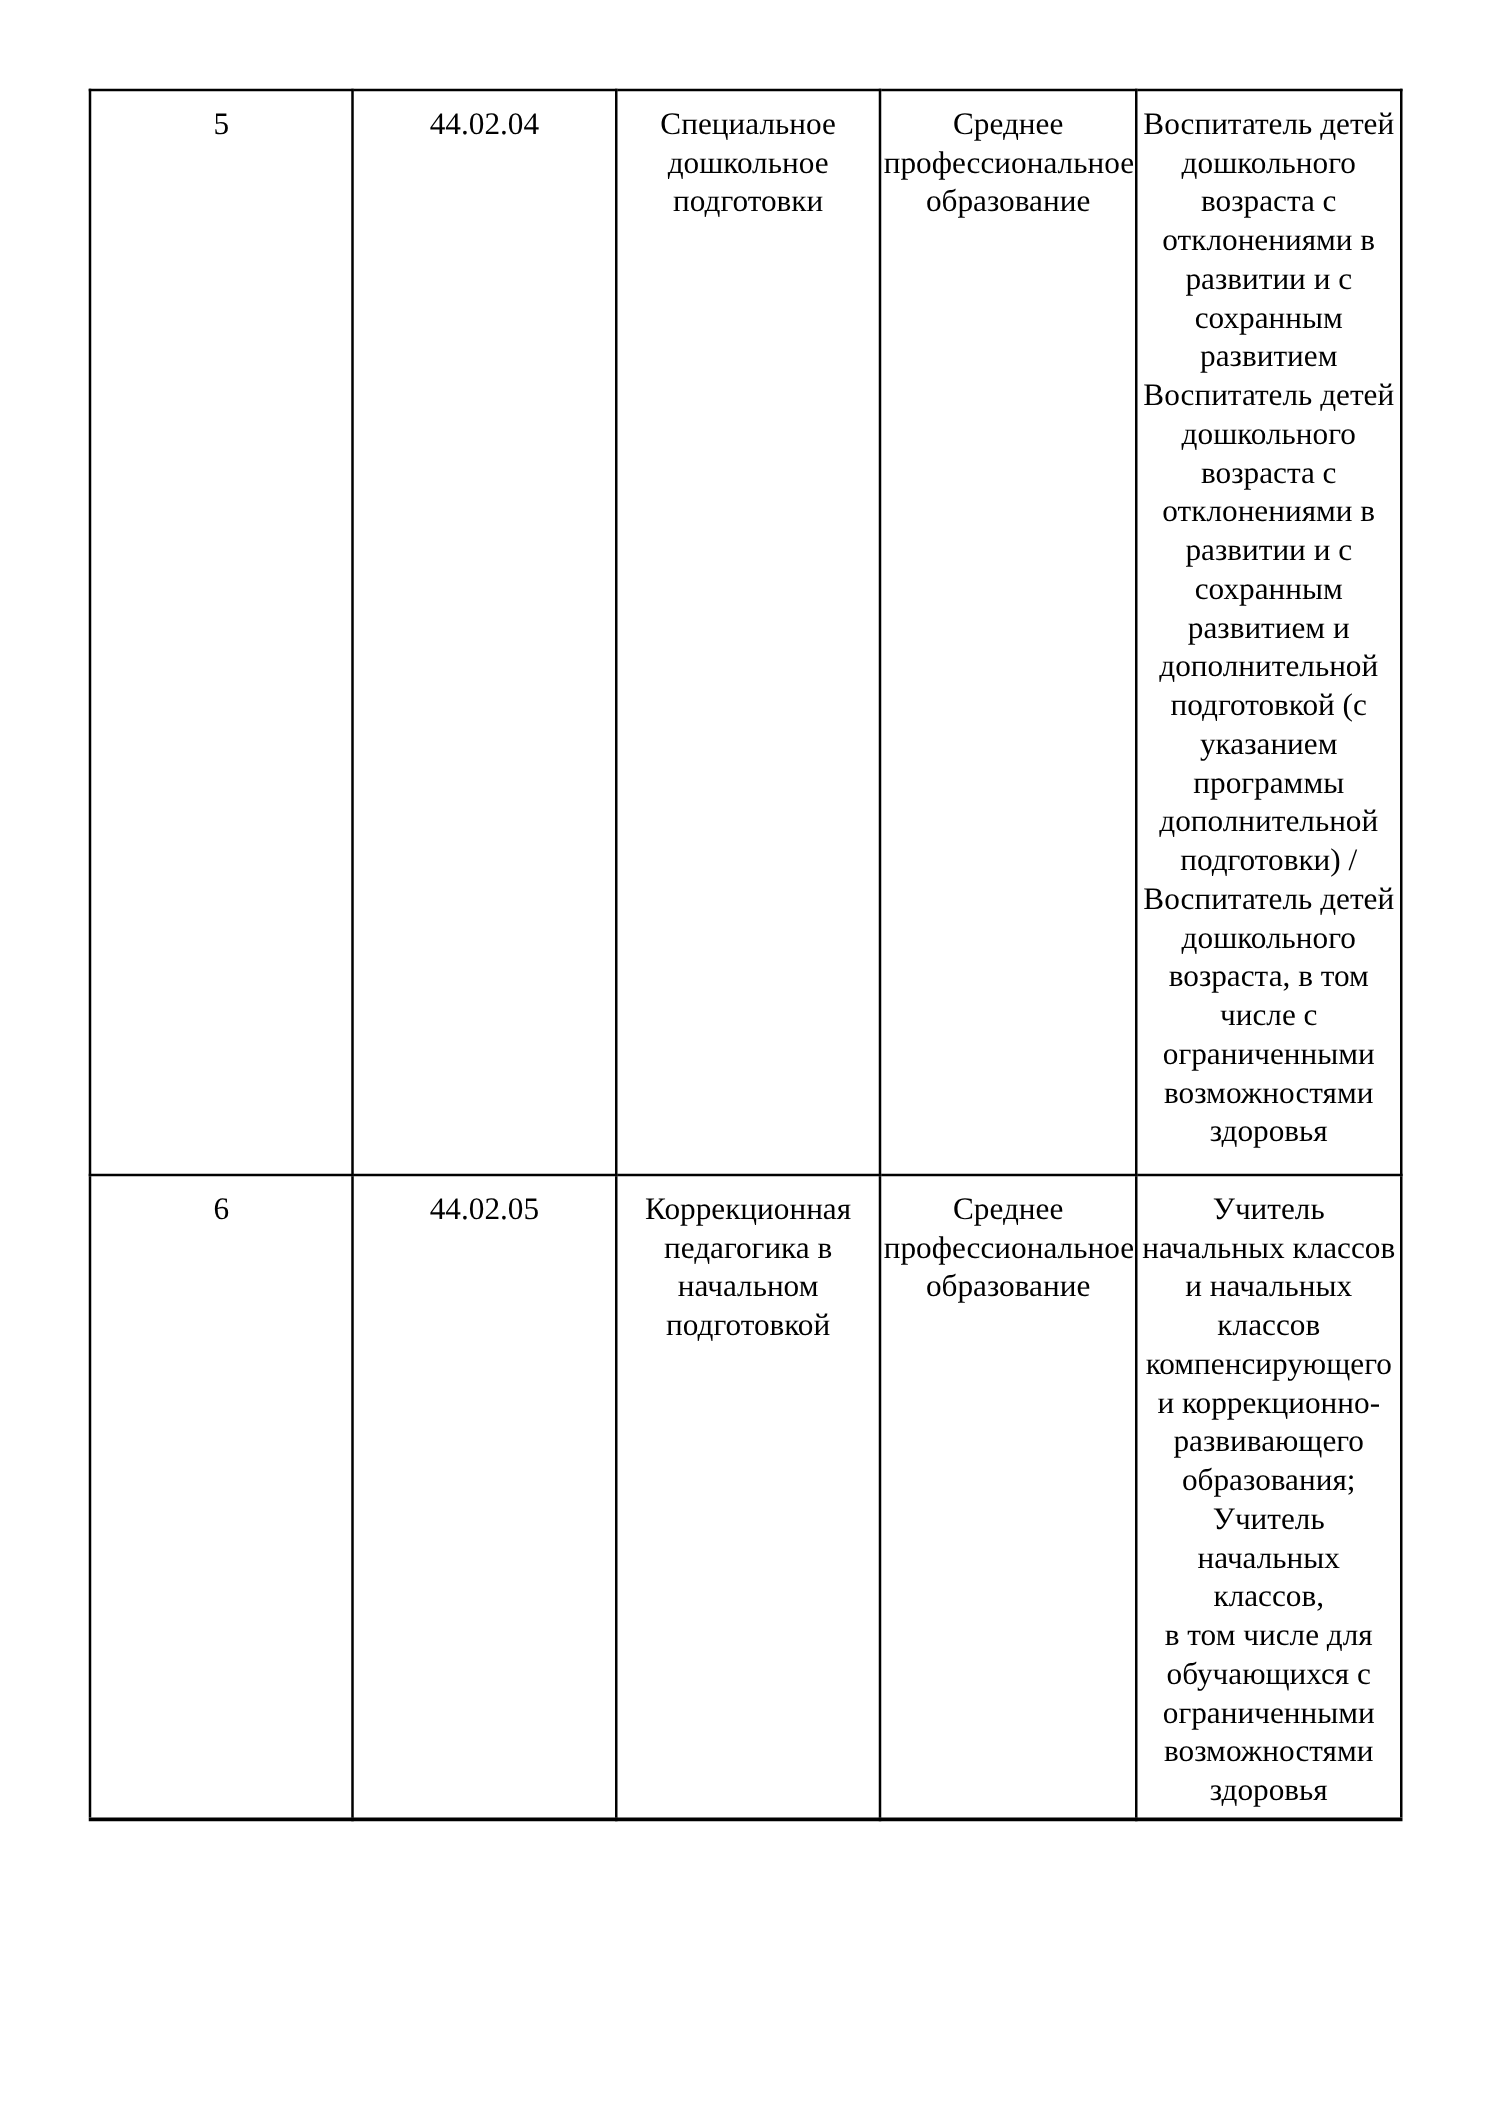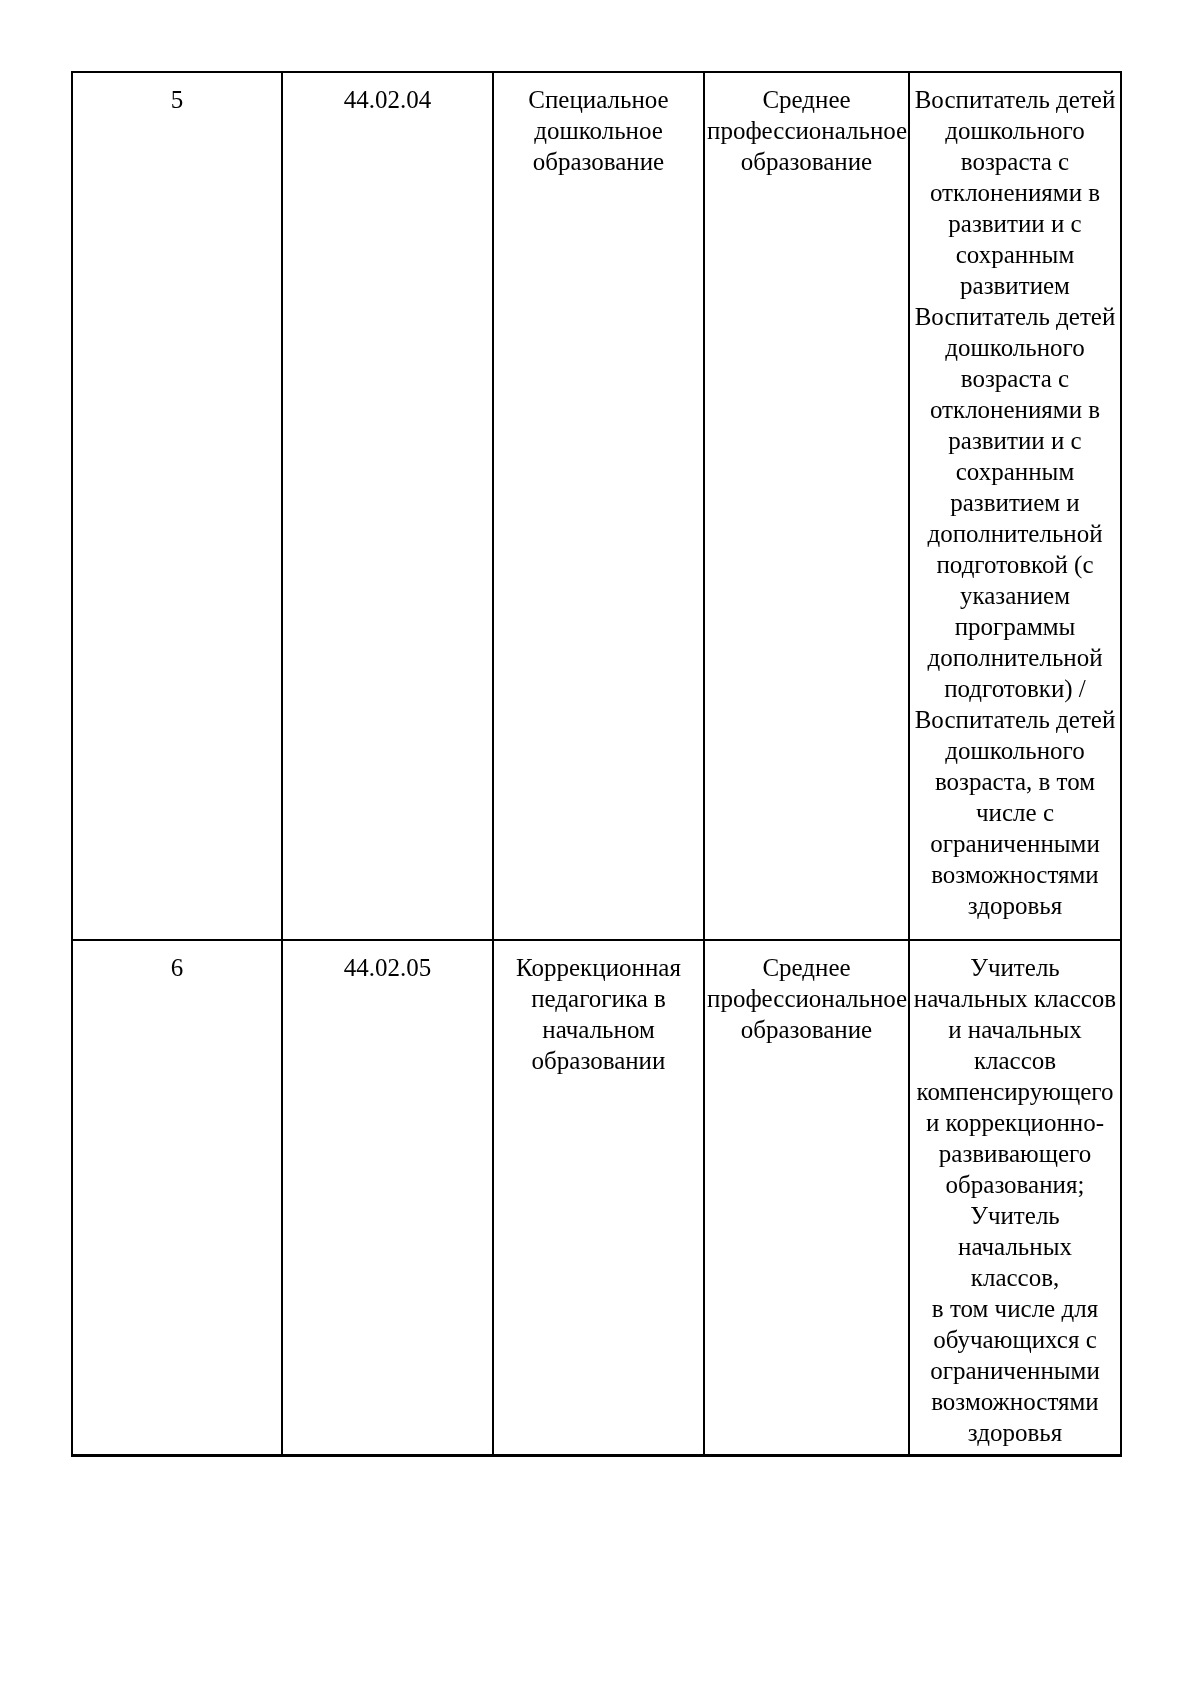--- a/index.html
+++ b/index.html
@@ -52,21 +52,21 @@
     <col class="c-spec">
     <col class="c-level">
     <col class="c-qual">
   </colgroup>
   <tbody>
     <tr class="row-5">
       <td>5</td>
       <td>44.02.04</td>
       <td>Специальное
 дошкольное
-образование</td>
+подготовки</td>
       <td>Среднее
 профессиональное
 образование</td>
       <td>Воспитатель детей
 дошкольного
 возраста с
 отклонениями в
 развитии и с
 сохранным
 развитием
@@ -90,21 +90,21 @@
 ограниченными
 возможностями
 здоровья</td>
     </tr>
     <tr class="row-6">
       <td>6</td>
       <td>44.02.05</td>
       <td>Коррекционная
 педагогика в
 начальном
-образовании</td>
+подготовкой</td>
       <td>Среднее
 профессиональное
 образование</td>
       <td>Учитель
 начальных классов
 и начальных
 классов
 компенсирующего
 и коррекционно-
 развивающего

